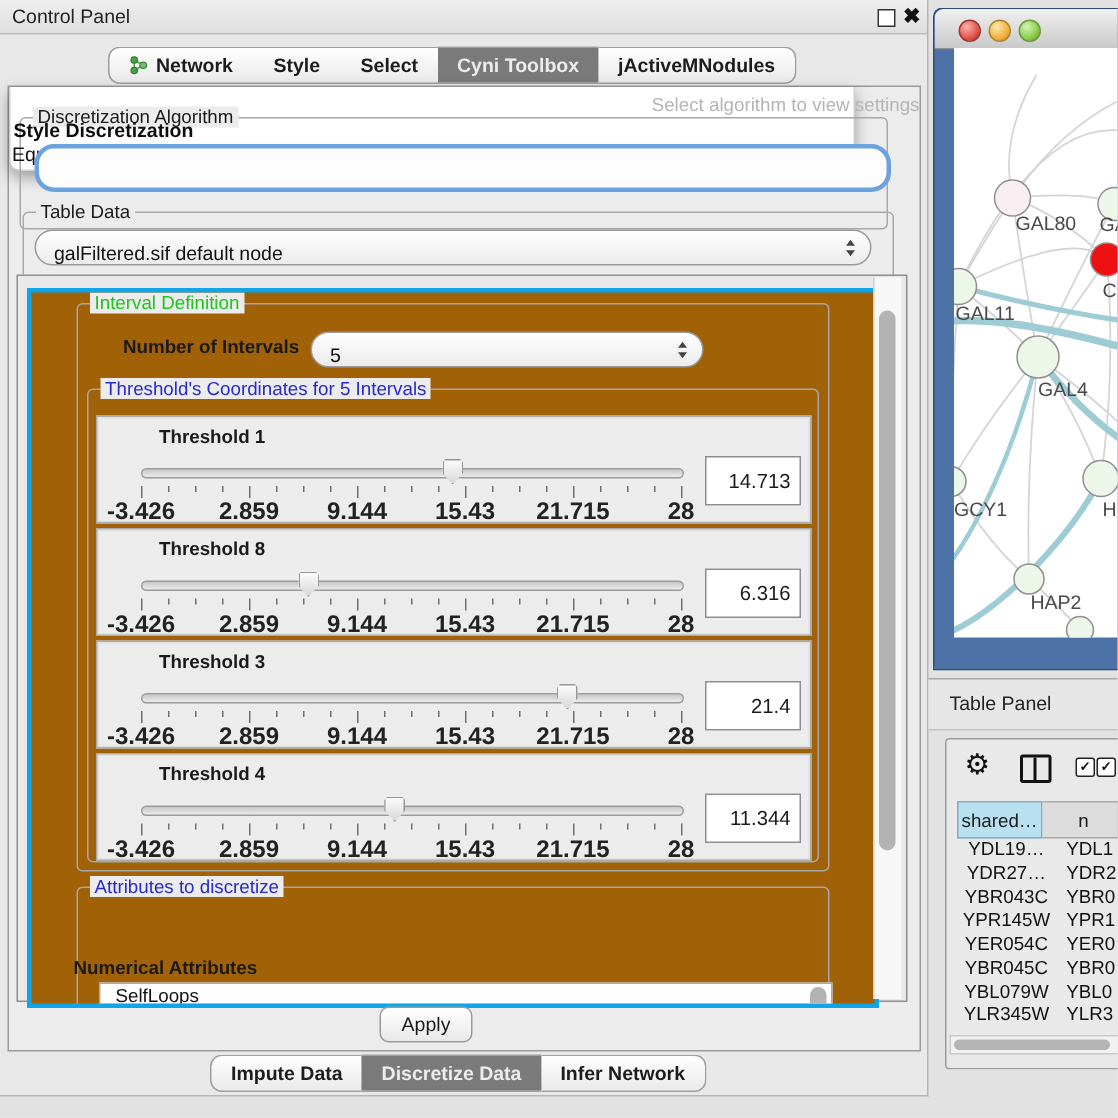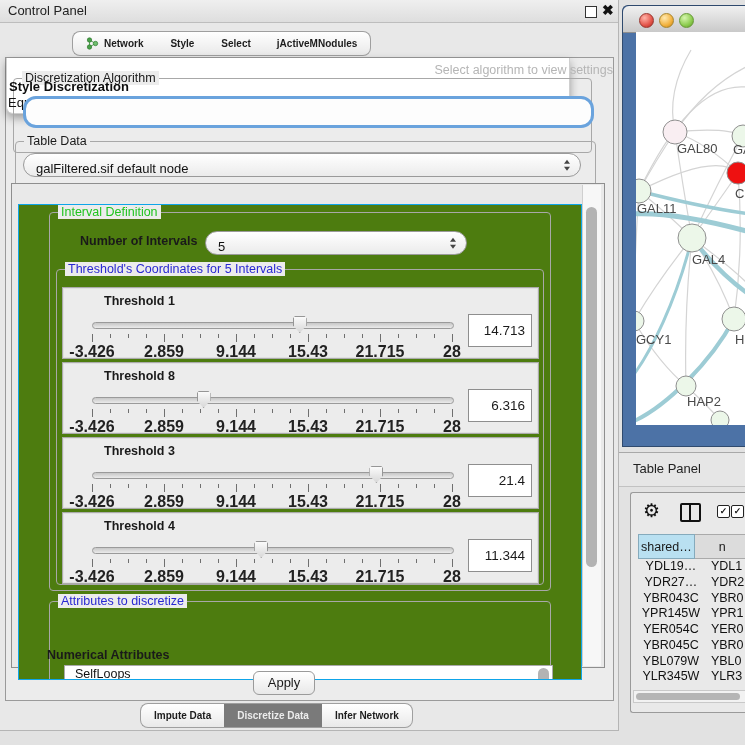--- a/index.html
+++ b/index.html
@@ -12,21 +12,21 @@
   #cp-title{left:8px;top:3px;font-size:13px;color:#222;}
   #float-ic{left:585px;top:6px;width:10px;height:10px;border:1.5px solid #333;background:#fff;}
   #close-ic{left:602px;top:2px;font-size:14px;font-weight:bold;color:#111;}
 
   
   .tabrow{display:flex;align-items:stretch;height:25px;}
   #toptabs{left:72px;top:31px;}
   .tabseg{display:flex;align-items:center;background:linear-gradient(#ffffff,#e9e9e9);border:1px solid #9f9f9f;}
   .tabseg.first{border-radius:8px 0 0 8px;border-right:none;}
   .tabseg.last{border-radius:0 8px 8px 0;border-left:none;}
-  .tab{padding:0 13px;font-size:10px;font-weight:bold;color:#1c1c1c;display:flex;align-items:center;gap:5px;height:100%;}
+  .tab{padding:0 13px;font-size:13px;font-weight:bold;color:#1c1c1c;display:flex;align-items:center;gap:5px;height:100%;}
   .tabsep{width:1px;background:#b9b9b9;margin:4px 0;}
   .tab.dark{background:#7a7a7a;color:#ececec;}
   .tabseg.darkseg{background:#7a7a7a;border-left:none;border-right:none;}
 
   
   #content{left:5px;top:57px;width:607px;height:642px;background:#ececec;border:1px solid #9a9a9a;}
 
   .group{position:absolute;border:1px solid #a8a8a8;border-radius:4px;}
   .glabel{position:absolute;top:-8px;left:8px;background:#ececec;padding:0 3px;font-size:12.5px;white-space:nowrap;}
   .glabel.green{color:#1fc41f;}
@@ -46,21 +46,21 @@
   #td-group{left:9px;top:83px;width:579px;height:44px;}
   .combo{position:absolute;background:linear-gradient(#ffffff,#ebebeb);border:1px solid #9a9a9a;border-radius:12px;font-size:13px;display:flex;align-items:flex-end;padding:0 12px;color:#111;}
   #td-combo{left:17px;top:95px;width:532px;height:22px;}
   .arrows{position:absolute;right:10px;top:50%;transform:translateY(-50%);display:flex;flex-direction:column;align-items:center;}
   .arr{width:0;height:0;border-left:3.5px solid transparent;border-right:3.5px solid transparent;}
   .arr.up{border-bottom:4.5px solid #444;margin-bottom:2.5px;}
   .arr.down{border-top:4.5px solid #444;}
 
   
   #scrollarea{left:5px;top:125px;width:592px;height:483px;border:1px solid #8e8e8e;background:#e9e9e9;}
-  #viewport{left:6px;top:20px;width:562px;height:474px;border:1px solid #0ea5e9;background:#4d7c0f;overflow:hidden;}
+  #viewport{left:6px;top:8px;width:562px;height:474px;border:3px solid #0ea5e9;background:#a16207;overflow:hidden;}
   #vscroll{left:570px;top:1px;width:18px;height:481px;background:#f7f7f7;border-left:1px solid #cfcfcf;}
   #vthumb{left:3px;top:22px;width:11px;height:360px;background:#b3b3b3;border-radius:6px;}
 
   
   #ival-group{left:30px;top:7px;width:500px;height:377px;}
   #noi-label{left:61px;top:29px;font-size:12.5px;font-weight:bold;}
   #noi-combo{left:186px;top:26px;width:236px;height:22px;}
   #thr-group{left:37px;top:64px;width:486px;height:314px;}
 
   .th-row{position:absolute;left:43px;width:475px;height:70px;border:1px solid #ababab;background:#ececec;box-shadow:inset 0 0 0 1px #e0e0e0;}
@@ -141,20 +141,25 @@
         </svg>
         <span>Network</span>
       </div>
       <div class="tabsep"></div>
       <div class="tab">
           <span>Style</span>
         </div>
       <div class="tabsep"></div>
       <div class="tab">
           <span>Select</span>
+        </div>
+    </div>
+    <div class="tabseg darkseg">
+      <div class="tab dark">
+          <span>Cyni Toolbox</span>
         </div>
     </div>
     <div class="tabseg last">
       <div class="tab">
           <span>jActiveMNodules</span>
         </div>
     </div>
   </div>
 
   <div id="content" class="abs">

